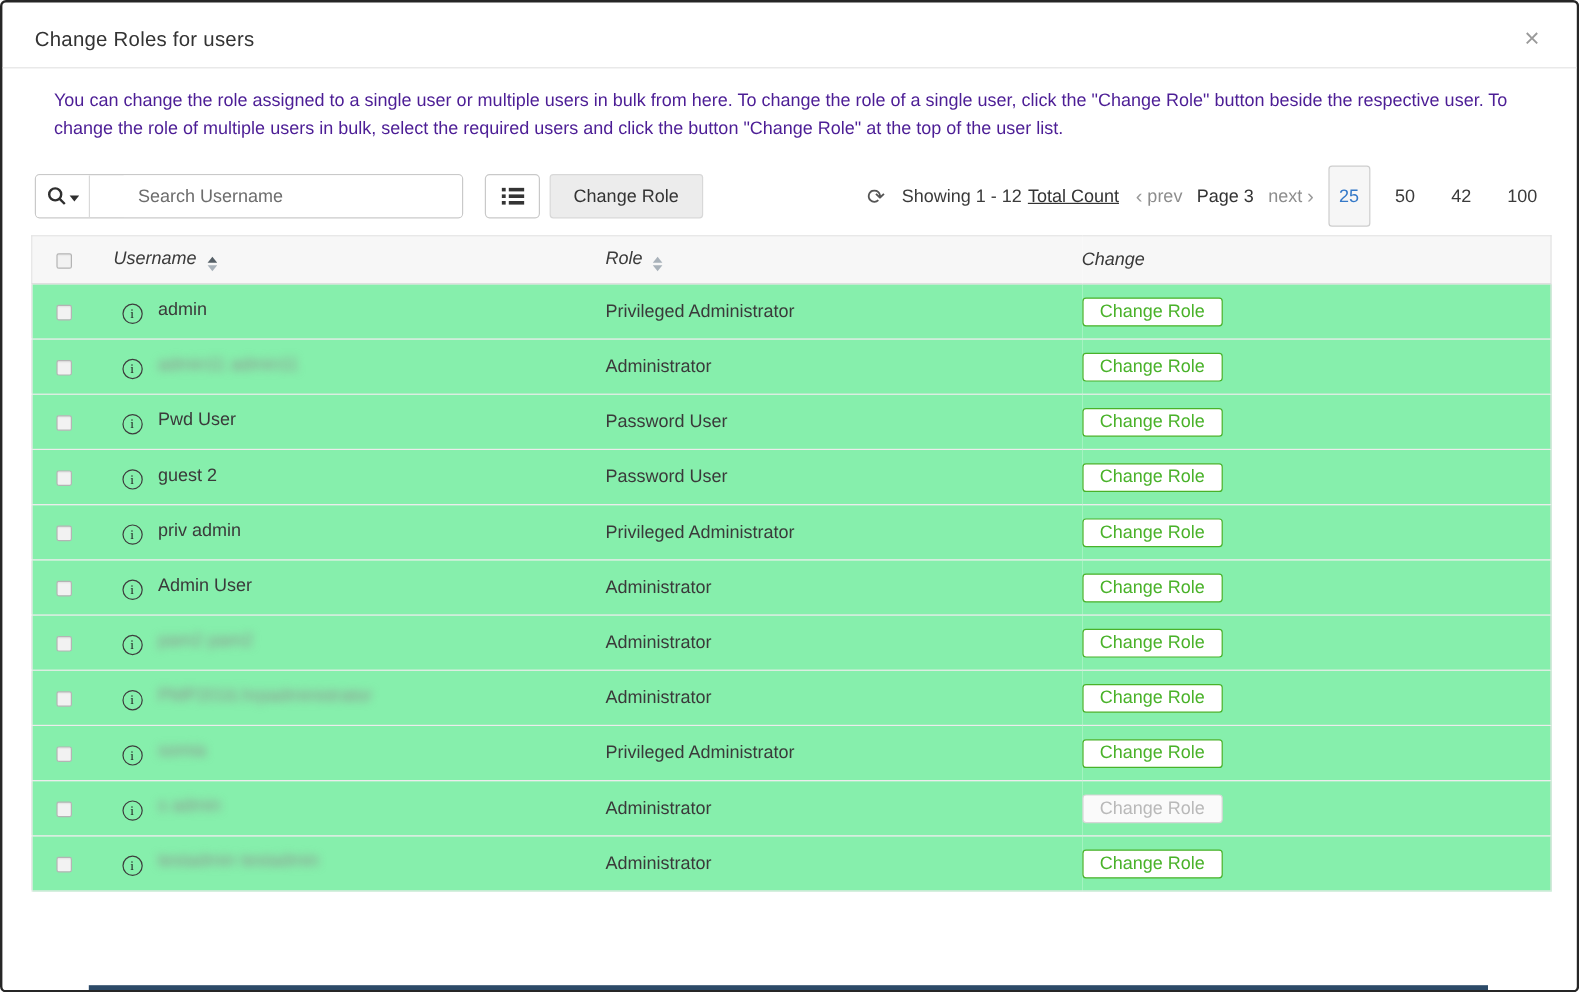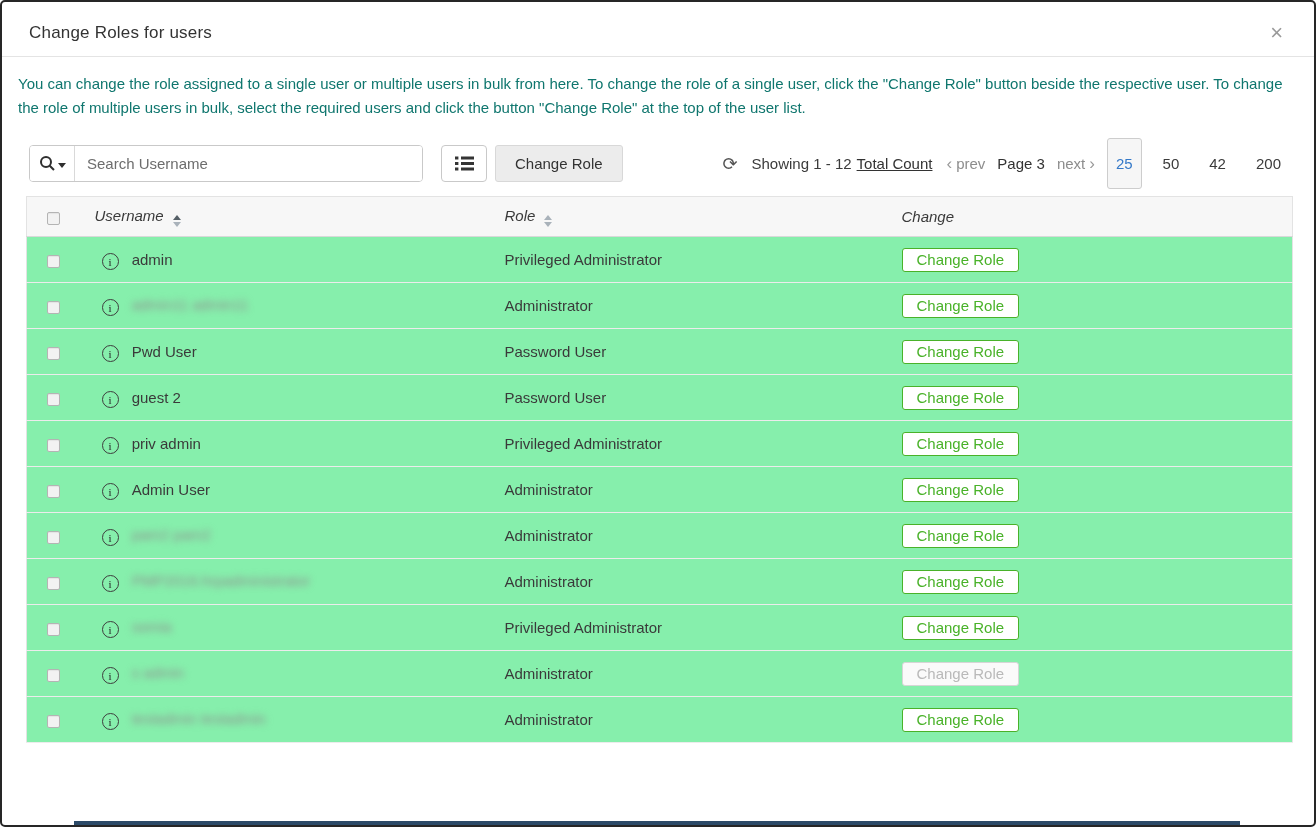--- a/index.html
+++ b/index.html
@@ -6,38 +6,38 @@
   html,body { width:1316px; height:827px; background:#fff; }
   body { font-family:"Liberation Sans", sans-serif; color:#3c3c3c; }
 
   .frame {
     position:relative; width:1316px; height:827px; background:#fff;
     border:2px solid #262626; border-radius:5px; overflow:hidden;
   }
 
   
   .modal-header {
-    display:flex; align-items:center; justify-content:space-between;
+    display:flex; align-items:flex-start; justify-content:space-between;
     padding:21px 27px 13px 27px; border-bottom:1px solid #e4e4e4;
   }
   .modal-title { font-size:17px; font-weight:400; color:#333; letter-spacing:.2px; }
   .close { font-size:22px; line-height:18px; color:#9a9a9a; cursor:pointer; padding:0 4px; }
 
   
   .desc {
-    margin:15px 27px 0 16px; font-size:15px; line-height:24px; color:#0f766e;
+    margin:15px 27px 0 43px; font-size:15px; line-height:24px; color:#4c1d95;
   }
 
   
   .toolbar {
     display:flex; align-items:center; margin:25px 24px 0 27px; height:37px;
   }
   .search-group {
-    display:flex; align-items:stretch; width:394px; height:37px;
-    border:1px solid #c9c9c9; border-radius:4px; background:#fff; overflow:hidden;
+    display:flex; align-items:stretch; width:357px; height:37px;
+    border:1px solid #c9c9c9; border-radius:4px; background:#fff; overflow:hidden;gap:28px;
   }
   .search-btn {
     display:flex; align-items:center; justify-content:center; gap:2px;
     width:45px; border-right:1px solid #d9d9d9; cursor:pointer; background:#fff;
   }
   .search-caret {
     width:0; height:0; border-left:4px solid transparent; border-right:4px solid transparent;
     border-top:5px solid #2f2f2f; margin-top:3px;
   }
   .search-input {
@@ -174,21 +174,21 @@
         <span>prev</span>
       </span>
       <span class="pg-page">Page 3</span>
       <span class="pg-nav">
         <span>next</span>
         <span class="pg-angle">›</span>
       </span>
       <span class="size selected">25</span>
       <span class="size">50</span>
       <span class="size">42</span>
-      <span class="size">200</span>
+      <span class="size">100</span>
     </div>
   </div>
 
   <table class="user-table">
     <thead>
       <tr>
         <th class="col-check"><span class="checkbox"></span></th>
         <th class="col-user">
           <span class="th-label">Username</span><span class="sort">
               <span class="tri-up active"></span>

